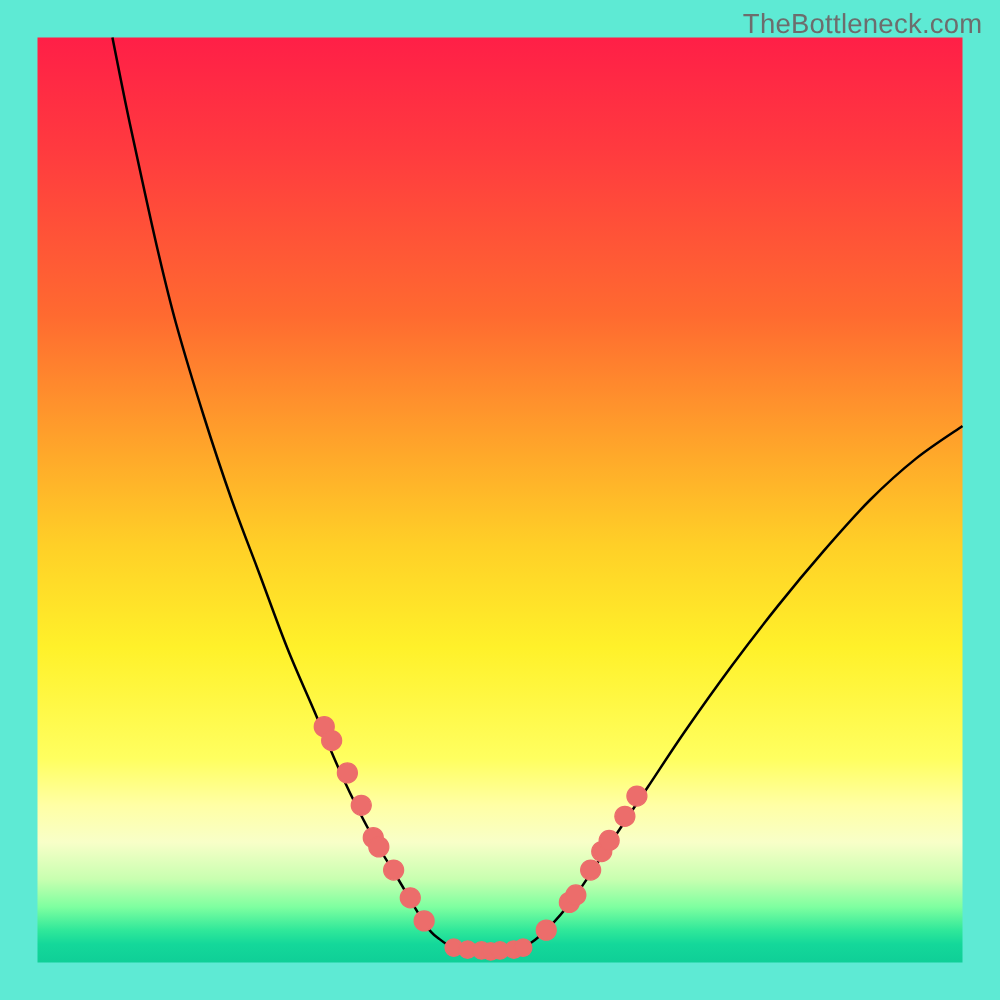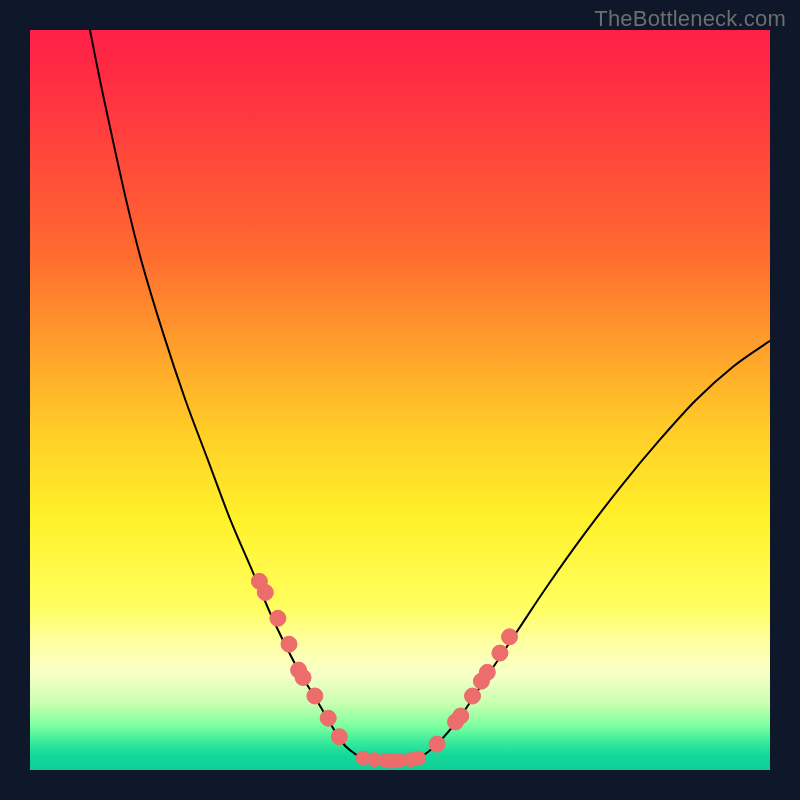--- a/index.html
+++ b/index.html
@@ -10,21 +10,21 @@
     overflow: hidden;
     background: #000;
     font-family: Arial, Helvetica, sans-serif;
   }
   .frame {
     position: absolute;
     left: 0;
     top: 0;
     width: 800px;
     height: 800px;
-    background: #0f172a;
+    background: #5eead4;
   }
   .plot {
     position: absolute;
     left: 30px;
     top: 30px;
     width: 740px;
     height: 740px;
     
     background: linear-gradient(to bottom,
       #ff1f47 0%,

